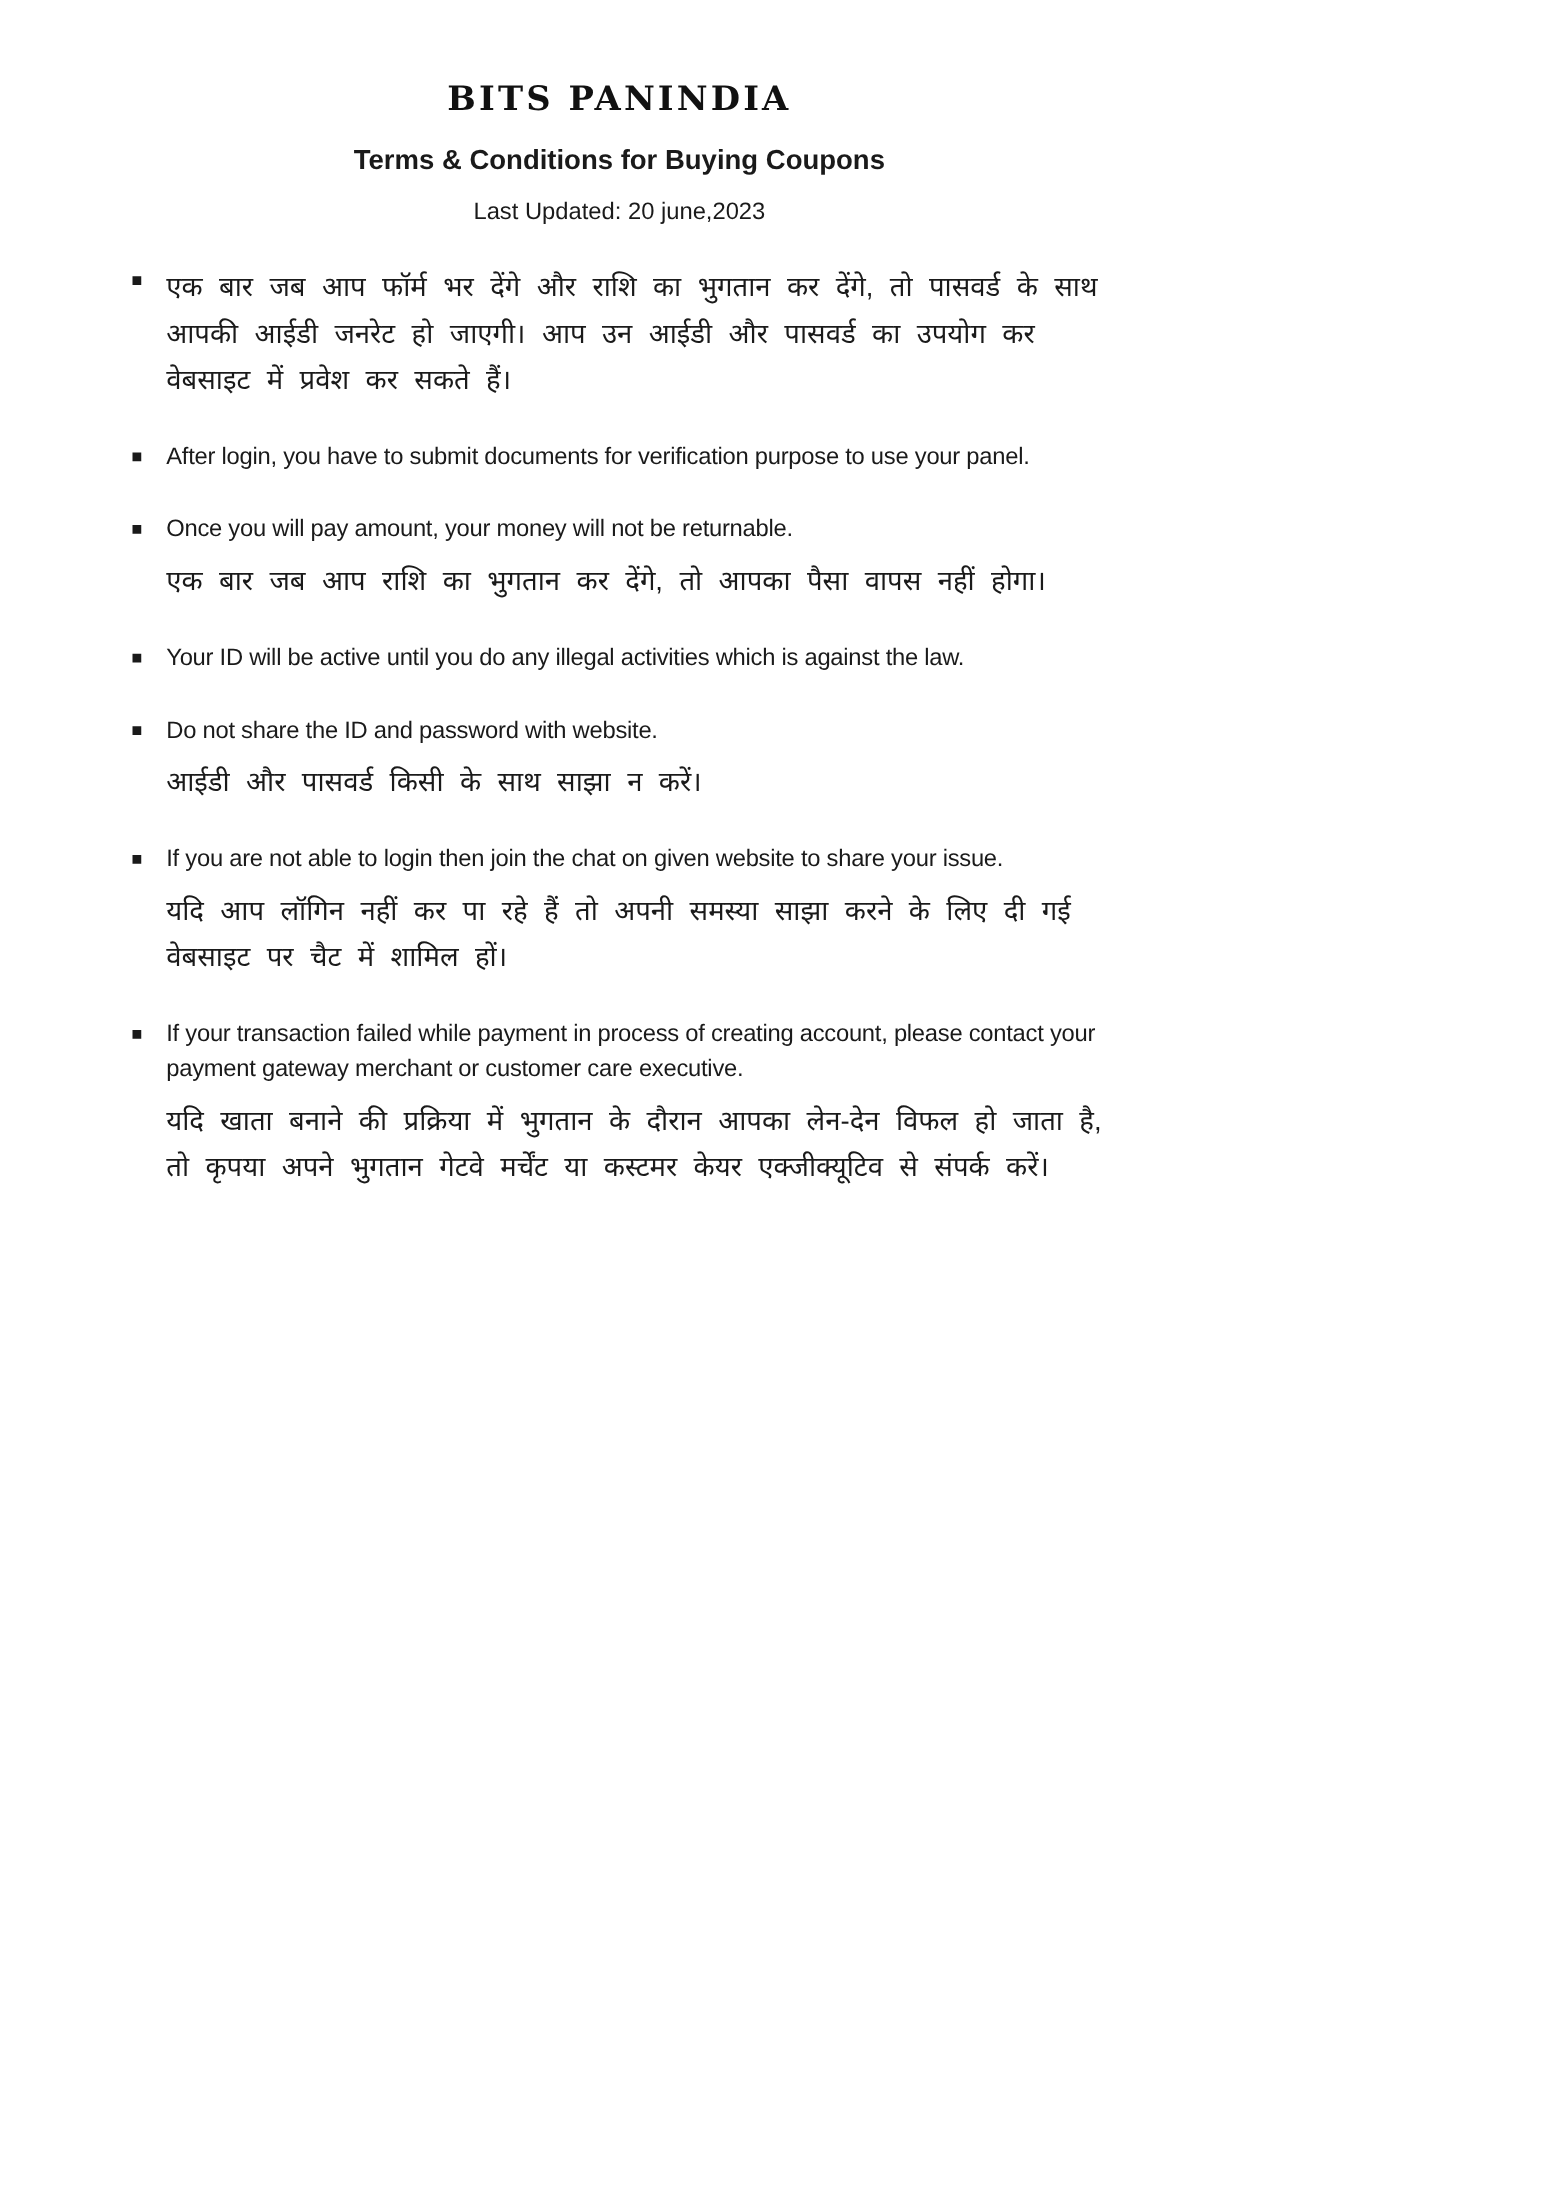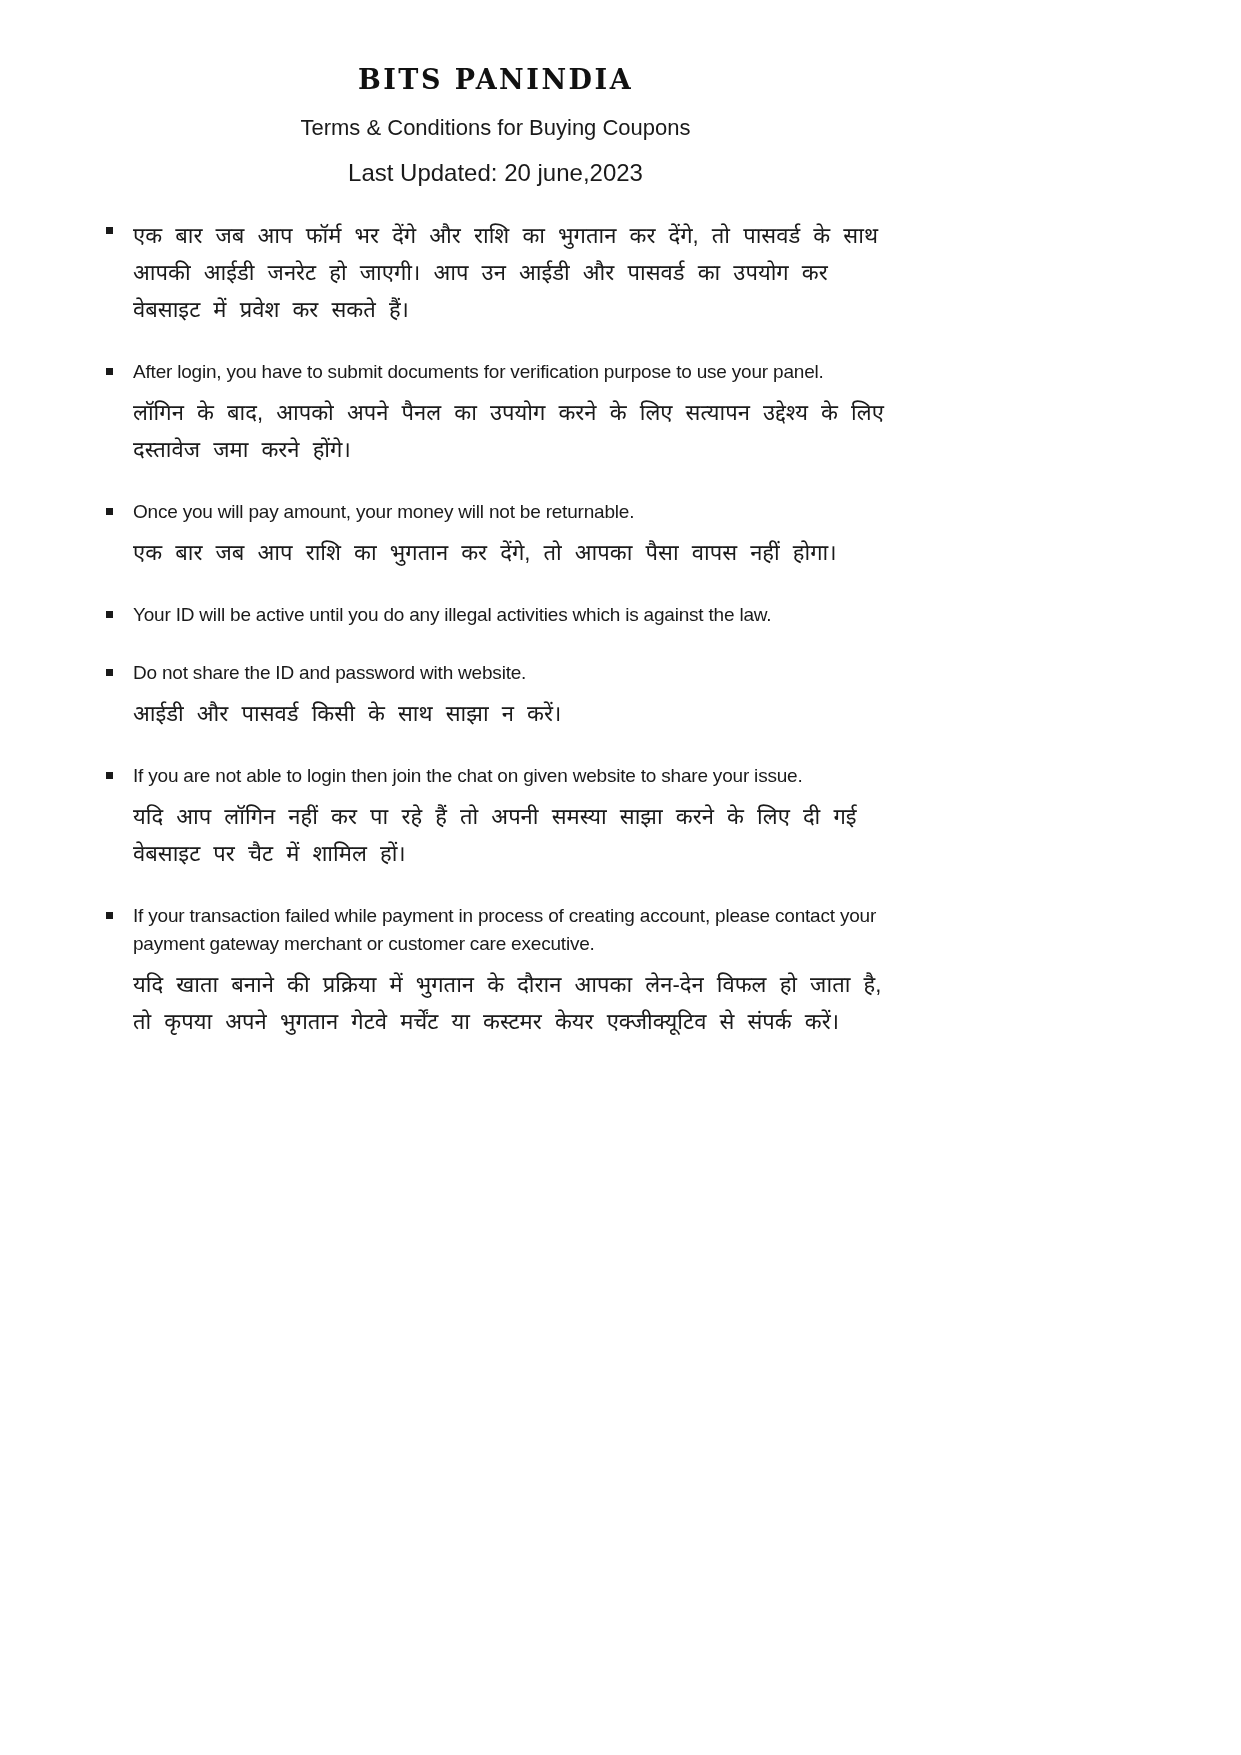--- a/index.html
+++ b/index.html
@@ -28,26 +28,26 @@
   .doc-title {
     font-family: "DejaVu Serif", serif;
     font-weight: 700;
     font-size: 27px;
     letter-spacing: 2.5px;
     color: #111111;
     margin: 0 0 20px 0;
   }
   .doc-subtitle {
     font-size: 22px;
-    font-weight: 400;
+    font-weight: 700;
     color: #1a1a1a;
     margin: 0 0 18px 0;
   }
   .doc-updated {
-    font-size: 24px;
+    font-size: 19px;
     color: #1a1a1a;
     margin: 0;
   }
   .terms-list {
     list-style: none;
     margin: 0;
     padding: 0;
   }
   .term-item {
     position: relative;
@@ -92,21 +92,20 @@
 
   <ul class="terms-list">
 
   <li class="term-item">
       <span class="bullet-marker"></span>
       <p class="term-hi">एक बार जब आप फॉर्म भर देंगे और राशि का भुगतान कर देंगे, तो पासवर्ड के साथ आपकी आईडी जनरेट हो जाएगी। आप उन आईडी और पासवर्ड का उपयोग कर वेबसाइट में प्रवेश कर सकते हैं।</p>
     </li>
       <li class="term-item">
       <span class="bullet-marker"></span>
       <p class="term-en">After login, you have to submit documents for verification purpose to use your panel.</p>
-      <p class="term-hi">लॉगिन के बाद, आपको अपने पैनल का उपयोग करने के लिए सत्यापन उद्देश्य के लिए दस्तावेज जमा करने होंगे।</p>
     </li>
       <li class="term-item">
       <span class="bullet-marker"></span>
       <p class="term-en">Once you will pay amount, your money will not be returnable.</p>
       <p class="term-hi">एक बार जब आप राशि का भुगतान कर देंगे, तो आपका पैसा वापस नहीं होगा।</p>
     </li>
       <li class="term-item">
       <span class="bullet-marker"></span>
       <p class="term-en">Your ID will be active until you do any illegal activities which is against the law.</p>
     </li>

